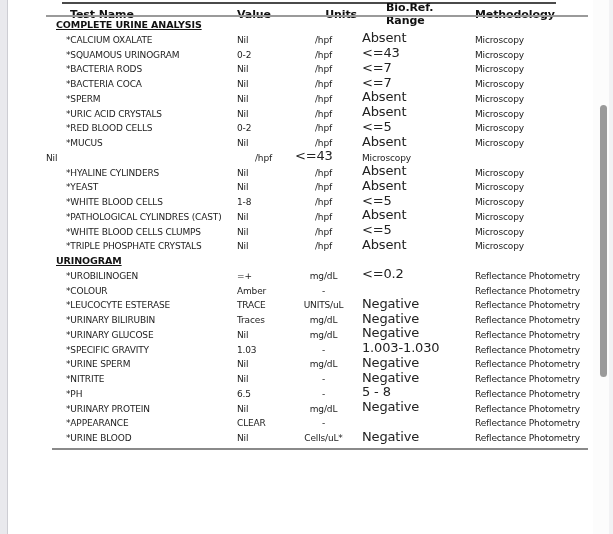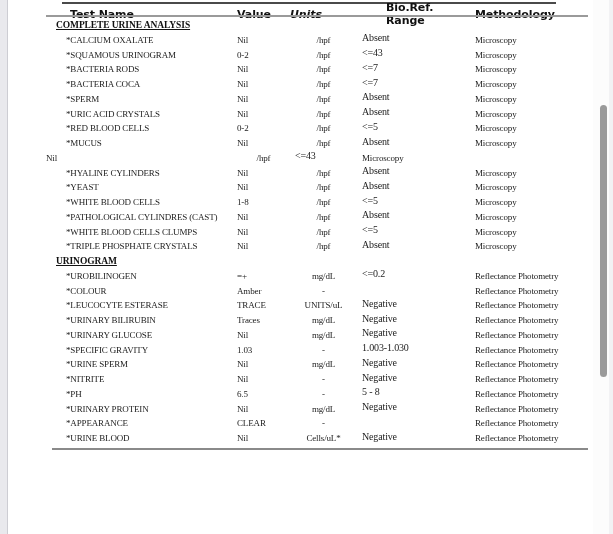--- a/index.html
+++ b/index.html
@@ -52,45 +52,45 @@
     grid-template-columns: 191px 53px 67px 113px 1fr;
     align-items: center;
   }
 
   .header-row {
     position: absolute; left: 46px; top: 0; width: 542px; height: 28px;
     font-weight: bold; font-size: 11px; color: #111;
     letter-spacing: -0.1px;
   }
   .header-row .h0 { padding-left: 24px; }
-  .header-row .h2 { text-align: left; font-style: italic; }
+  .header-row .h2 { text-align: right; }
   .header-row .h3 { padding-left: 5px; margin-left: 24px; }
   .header-row .h4 { padding-left: 5px; }
 
   .report-body {
-    position: absolute; left: 46px; top: 18px; width: 542px; font-family: Liberation Serif, serif;
+    position: absolute; left: 46px; top: 18px; width: 542px;
   }
   .section-title {
     height: 14.75px; line-height: 14.75px;
     font-weight: bold; font-size: 9.5px; color: #111;
     text-decoration: underline;
     padding-left: 10px;
     letter-spacing: -0.1px;
     white-space: nowrap;
   }
   .row {
     height: 14.75px; line-height: 14.75px;
     font-size: 9px;
     letter-spacing: -0.15px;
     white-space: nowrap;
   }
   .row .cell { overflow: visible; }
   .row .c0 { padding-left: 20px; }
   .row .c2 { text-align: center; }
-  .row .c3 { padding-left: 5px; font-size: 10px; position: relative; top: -1.5px; color: #222; }
+  .row .c3 { padding-left: 5px; font-size: 13px; position: relative; top: -1.5px; color: #222; }
   .row .c4 { padding-left: 5px; }
 </style>
 </head>
 <body>
 
 <div class="canvas">
 
   <div class="left-edge"></div>
   <div class="right-edge"></div>
 

